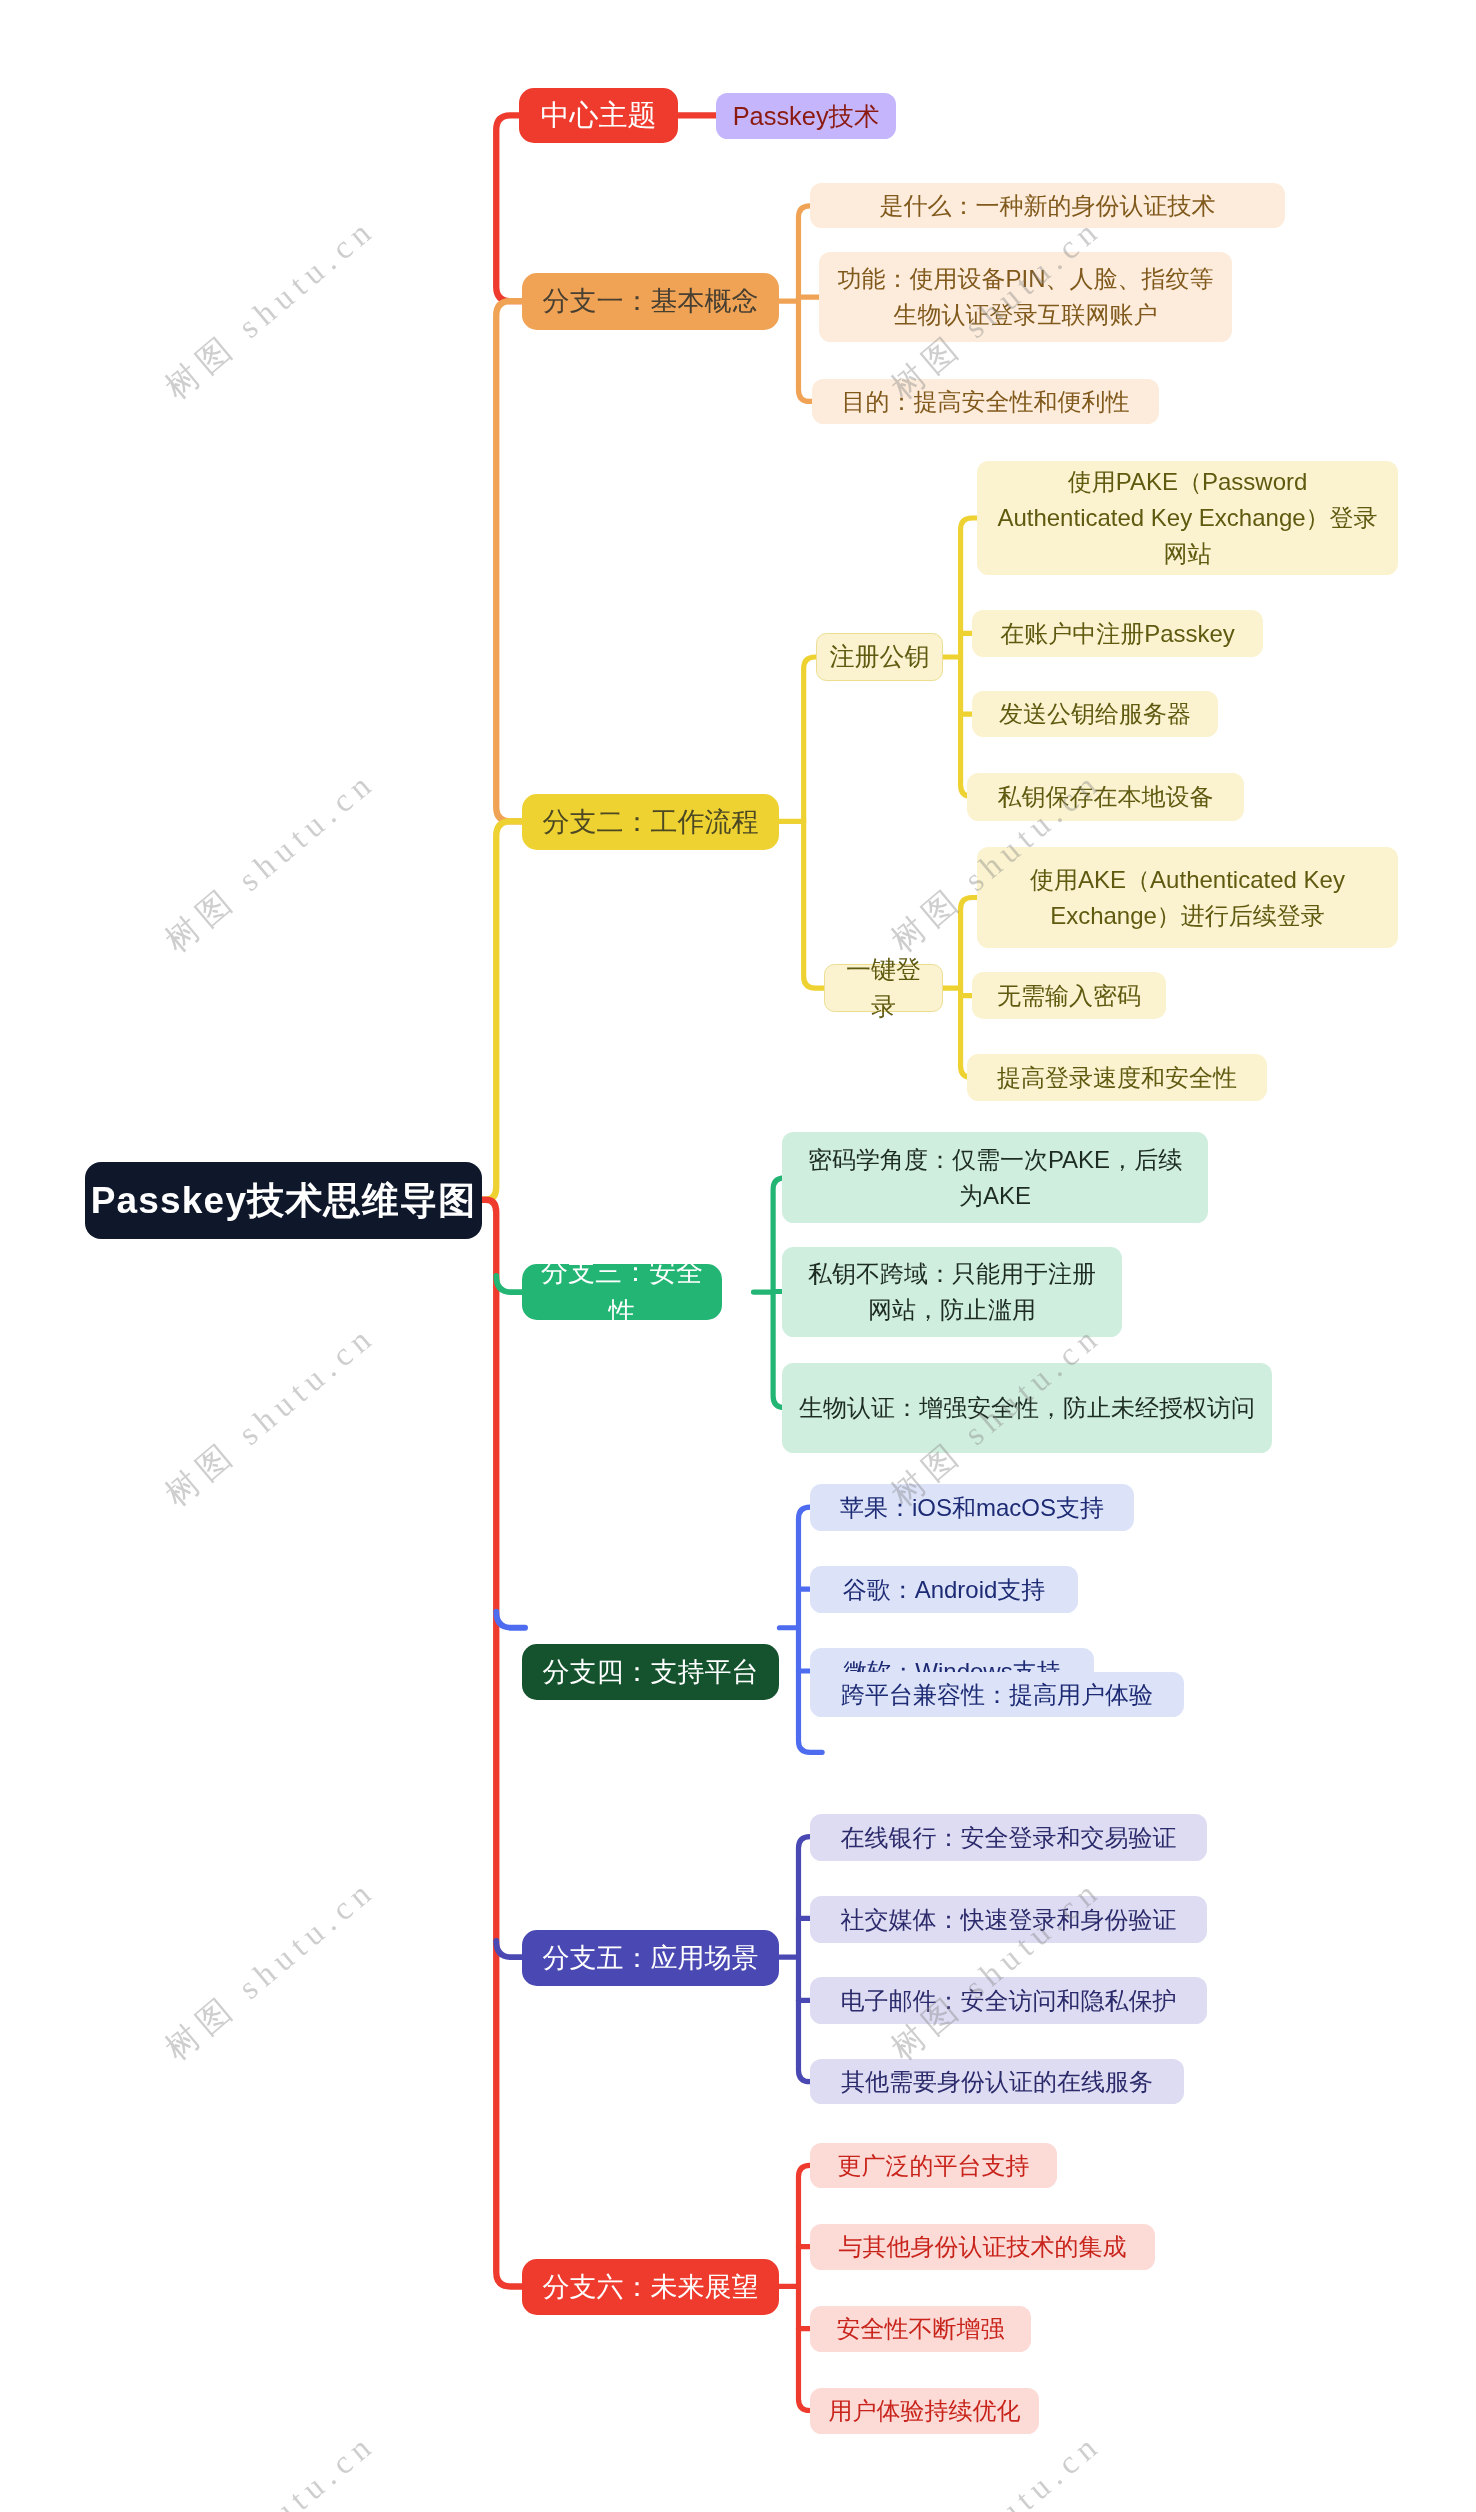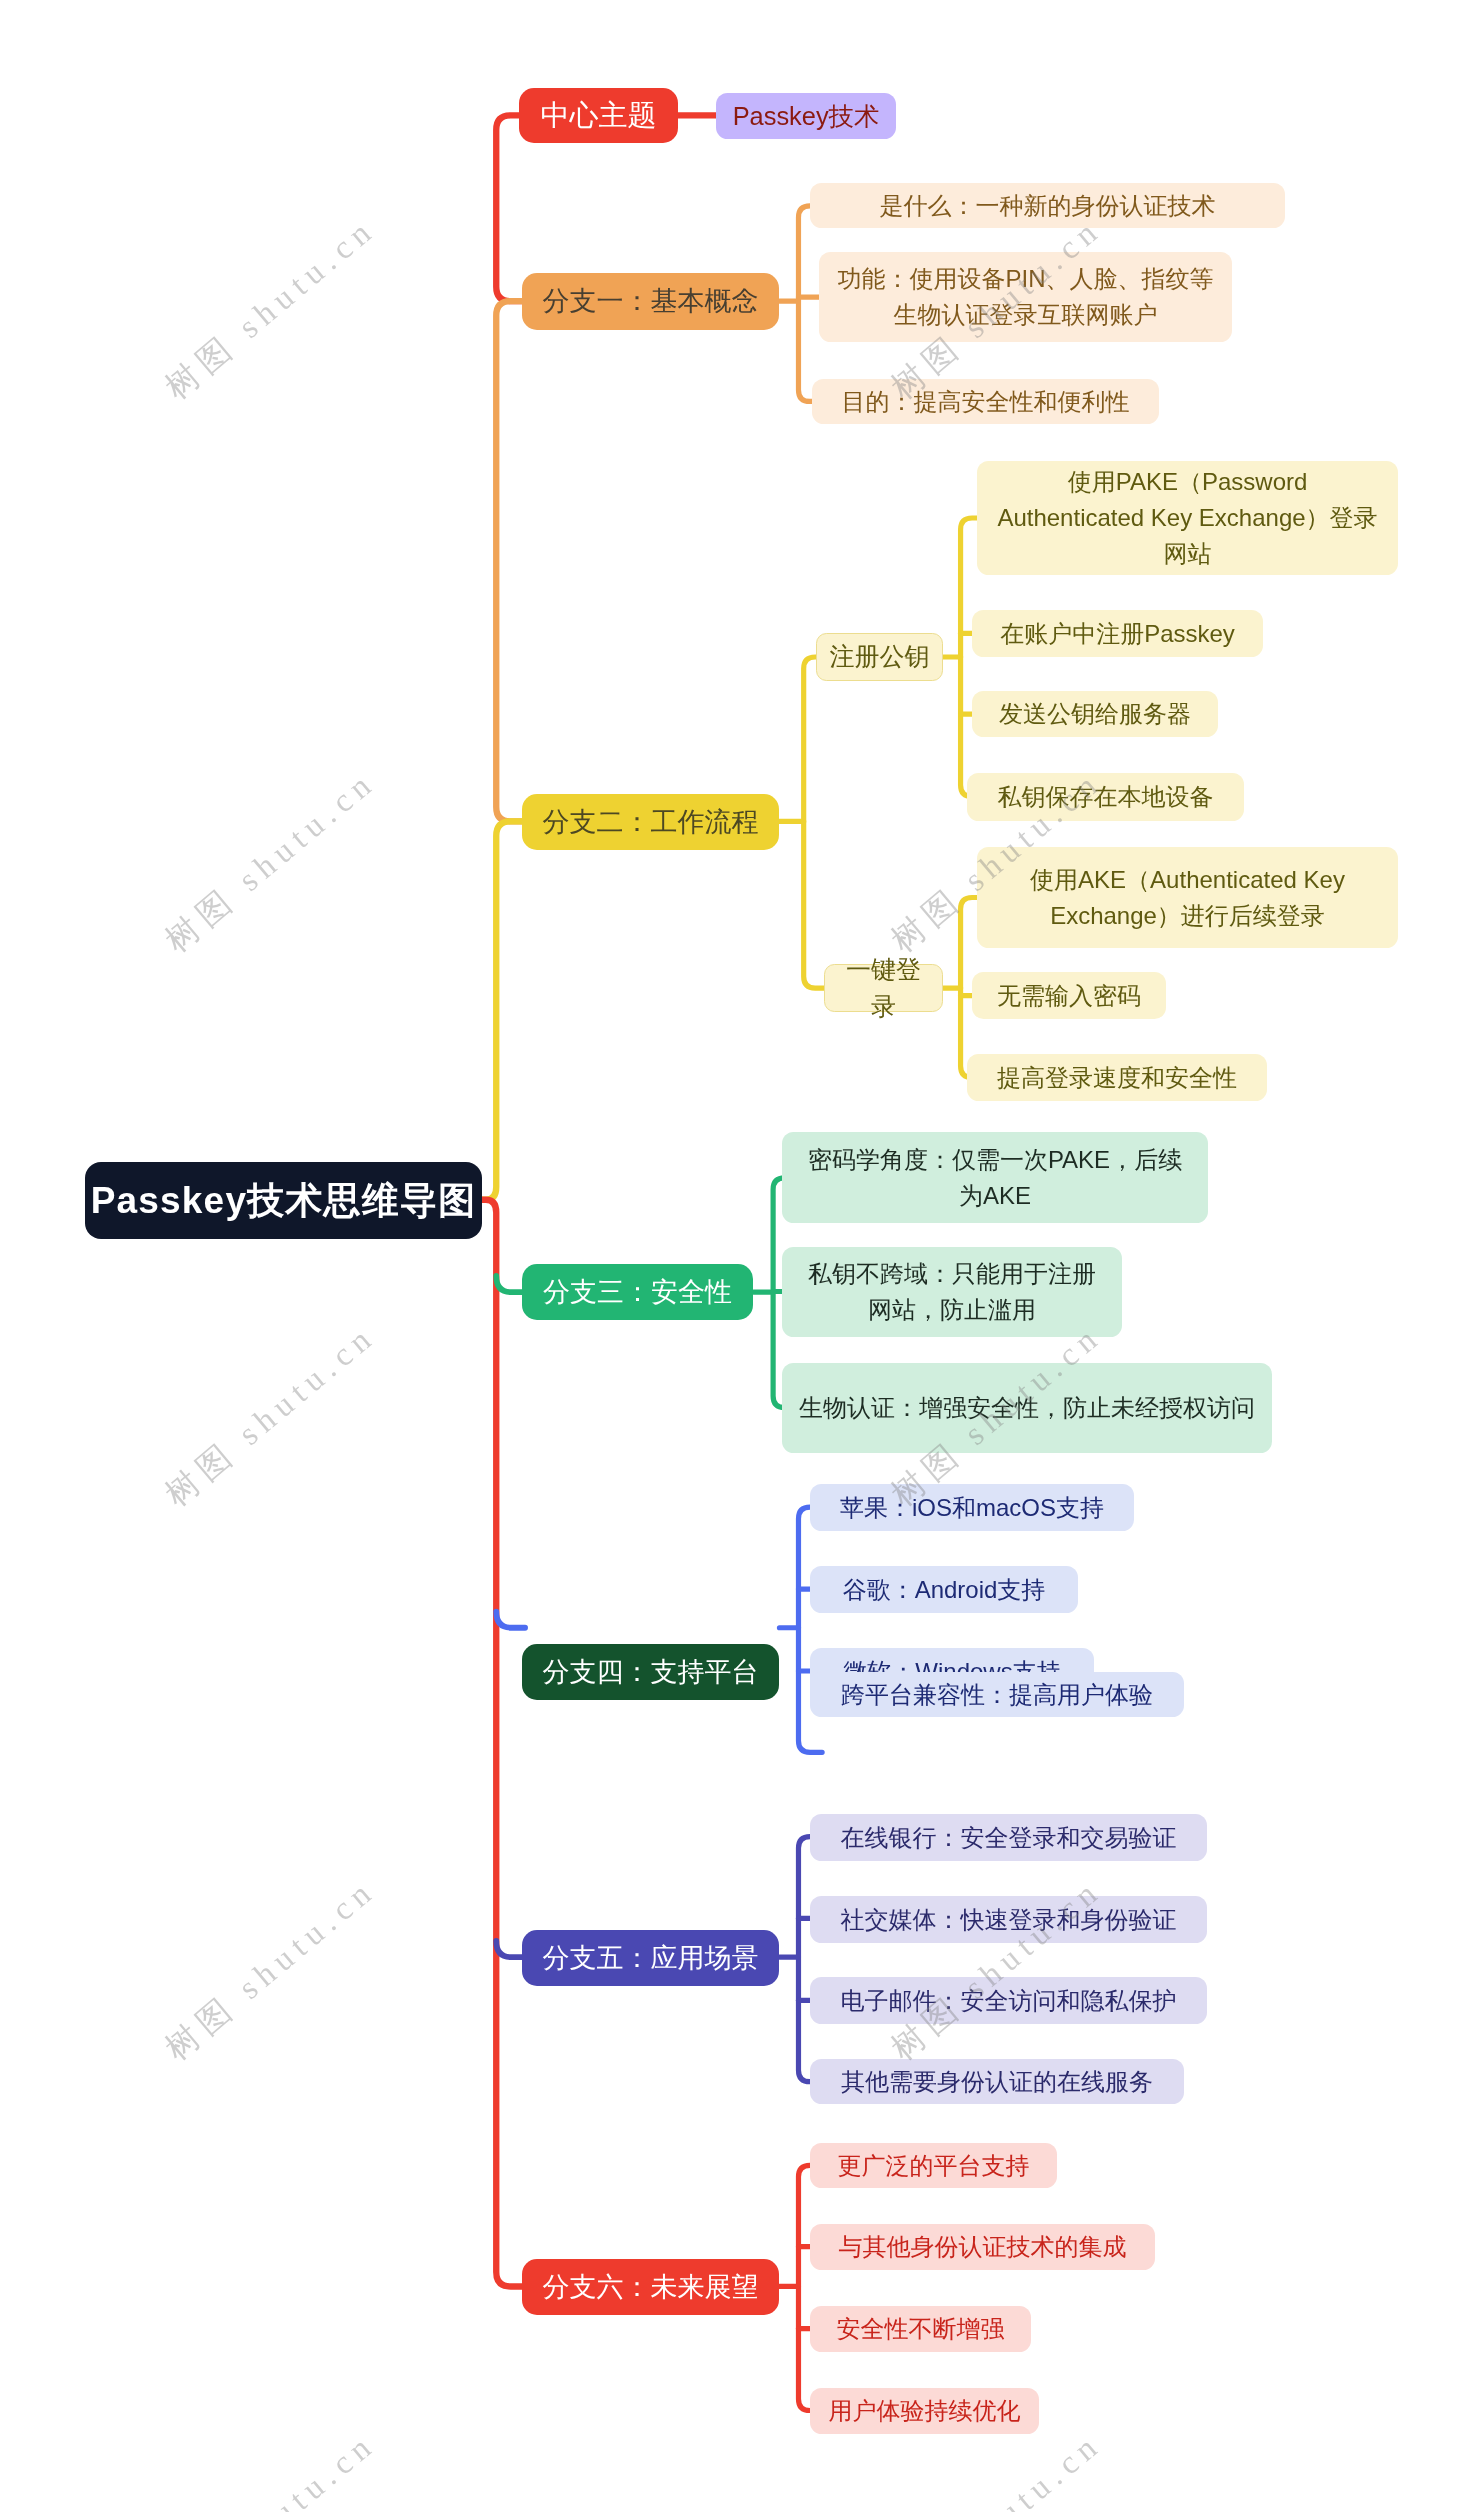--- a/index.html
+++ b/index.html
@@ -151,21 +151,21 @@
   <div class="node subnode bg-lightyellow-b" style="left:816px;top:633px;width:127px;height:48px;">注册公钥</div>
   <div class="node leaf bg-lightyellow" style="left:977px;top:461px;width:421px;height:114px;">使用PAKE（Password Authenticated Key Exchange）登录网站</div>
   <div class="node leaf bg-lightyellow" style="left:972px;top:610px;width:291px;height:47px;">在账户中注册Passkey</div>
   <div class="node leaf bg-lightyellow" style="left:972px;top:691px;width:246px;height:46px;">发送公钥给服务器</div>
   <div class="node leaf bg-lightyellow" style="left:967px;top:773px;width:277px;height:48px;">私钥保存在本地设备</div>
   <div class="node subnode bg-lightyellow-b" style="left:824px;top:964px;width:119px;height:48px;">一键登录</div>
   <div class="node leaf bg-lightyellow" style="left:977px;top:847px;width:421px;height:101px;">使用AKE（Authenticated Key Exchange）进行后续登录</div>
   <div class="node leaf bg-lightyellow" style="left:972px;top:972px;width:194px;height:47px;">无需输入密码</div>
   <div class="node leaf bg-lightyellow" style="left:967px;top:1054px;width:300px;height:47px;">提高登录速度和安全性</div>
 
-  <div class="node topic bg-green" style="left:522px;top:1264px;width:231px;height:56px;">分支三：安全性</div>
+  <div class="node topic bg-green" style="left:522px;top:1264px;width:200px;height:56px;">分支三：安全性</div>
   <div class="node leaf bg-lightgreen" style="left:782px;top:1132px;width:426px;height:91px;">密码学角度：仅需一次PAKE，后续为AKE</div>
   <div class="node leaf bg-lightgreen" style="left:782px;top:1247px;width:340px;height:90px;">私钥不跨域：只能用于注册网站，防止滥用</div>
   <div class="node leaf bg-lightgreen" style="left:782px;top:1363px;width:490px;height:90px;">生物认证：增强安全性，防止未经授权访问</div>
 
   <div class="node topic bg-blue" style="left:522px;top:1600px;width:257px;height:56px;">分支四：支持平台</div>
   <div class="node leaf bg-lightblue" style="left:810px;top:1484px;width:324px;height:47px;">苹果：iOS和macOS支持</div>
   <div class="node leaf bg-lightblue" style="left:810px;top:1566px;width:268px;height:47px;">谷歌：Android支持</div>
   <div class="node leaf bg-lightblue" style="left:810px;top:1648px;width:284px;height:47px;">微软：Windows支持</div>
   <div class="node leaf bg-lightblue" style="left:810px;top:1672px;width:374px;height:45px;">跨平台兼容性：提高用户体验</div>
 

